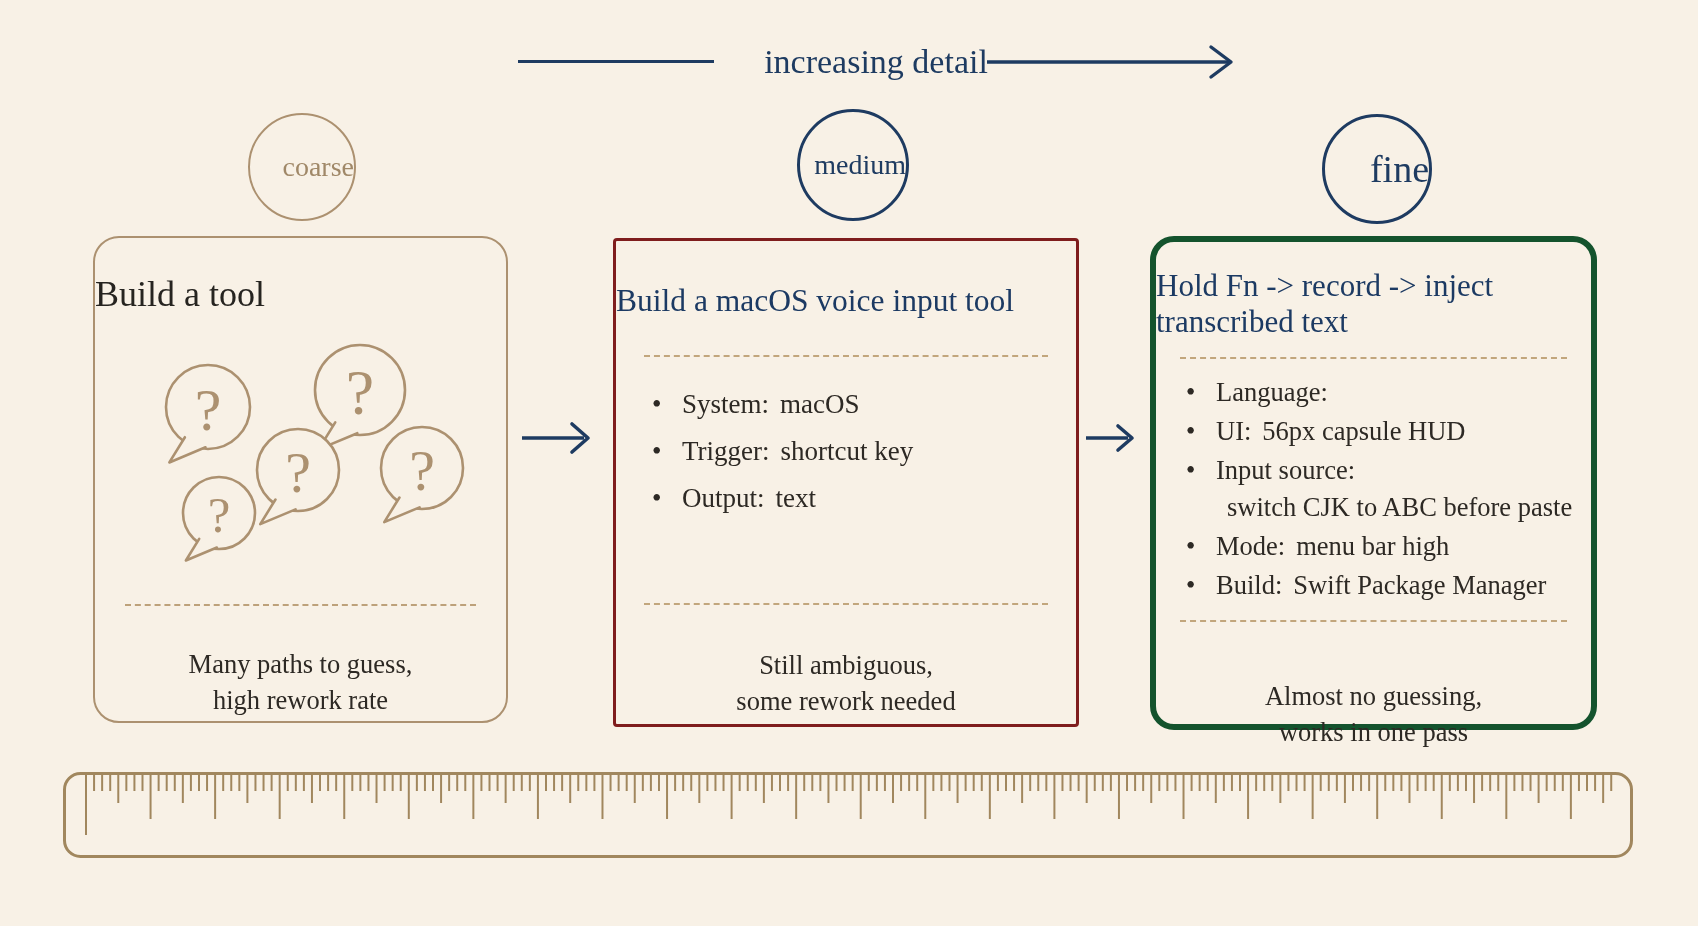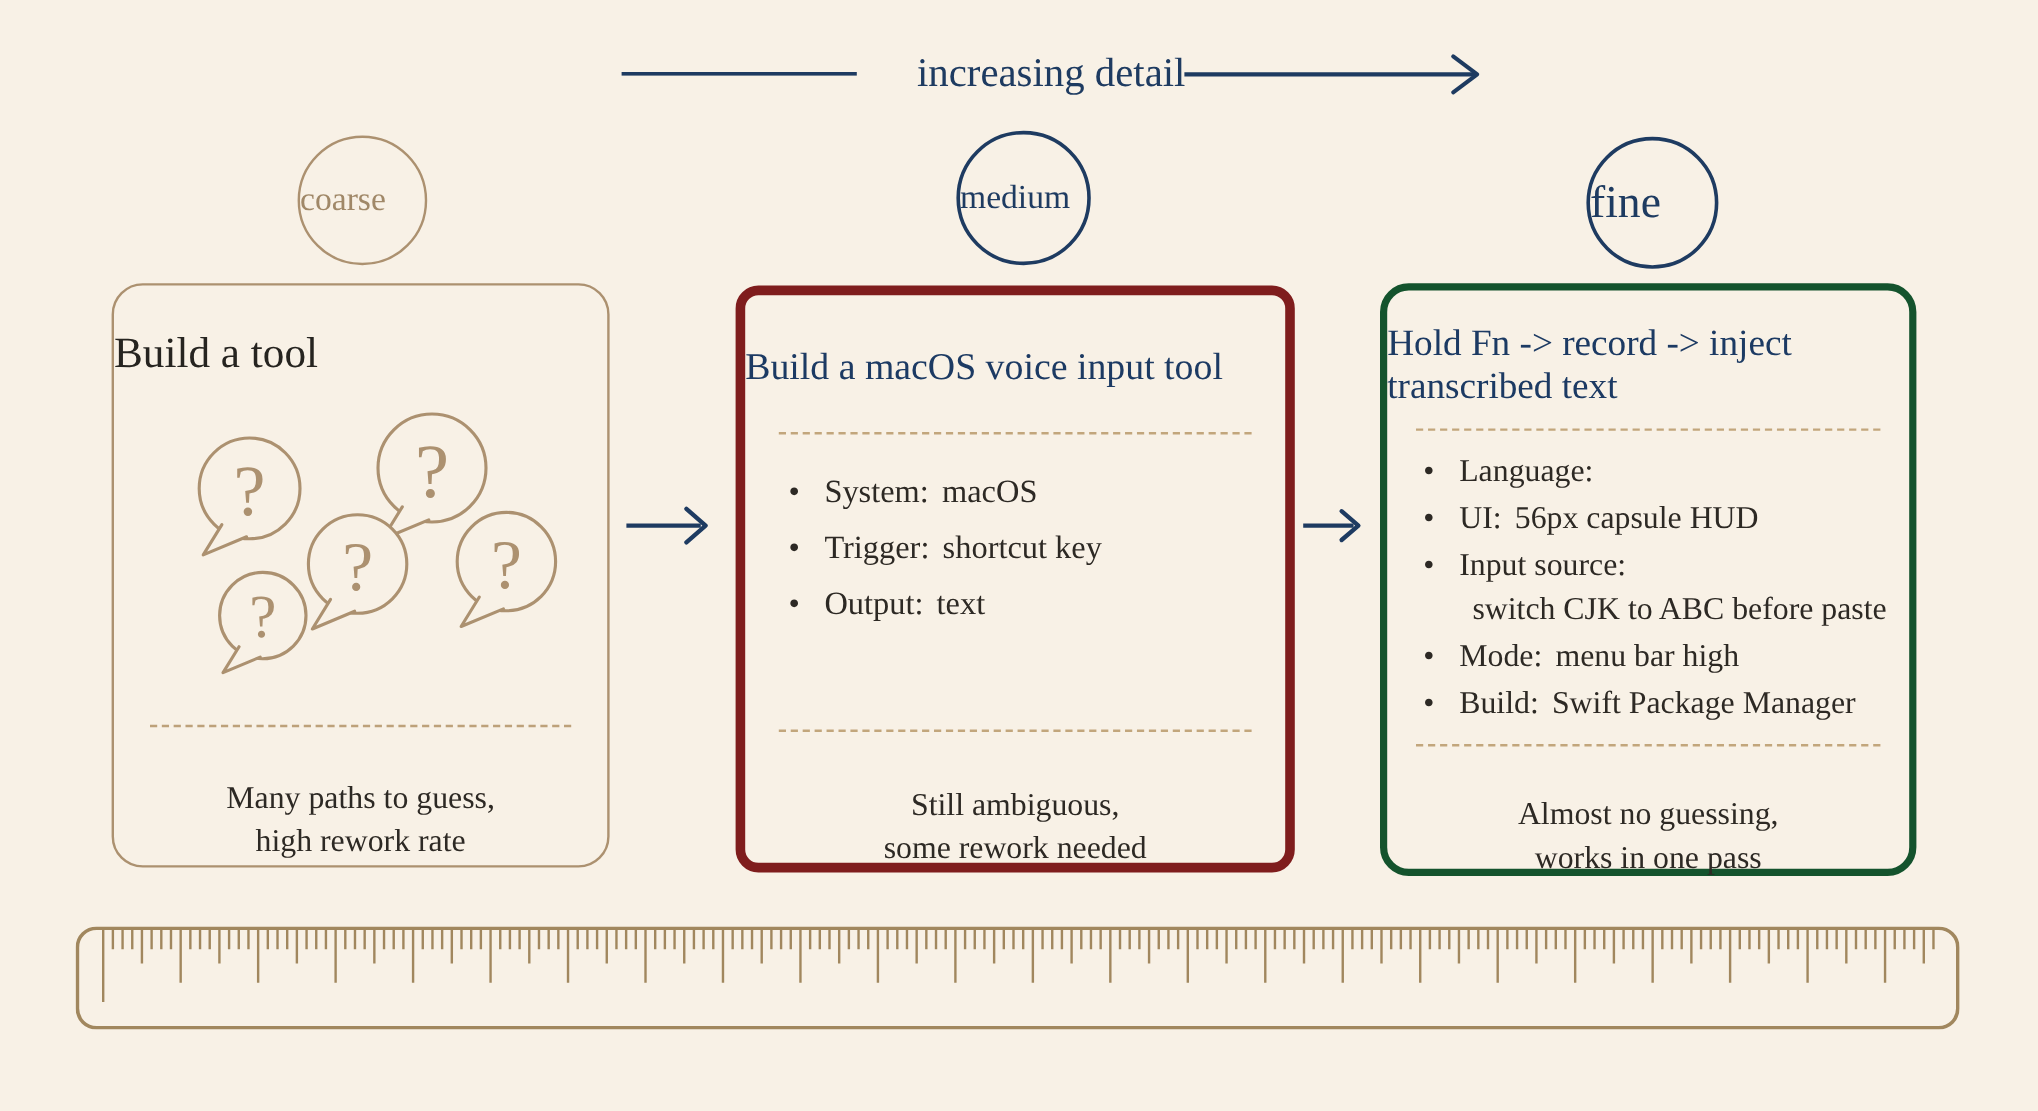--- a/index.html
+++ b/index.html
@@ -19,21 +19,21 @@
     border-top:3.2px solid #1e3b61;
   }
   .hdr-label{
     position:absolute;left:736px;top:40px;width:280px;height:44px;
     text-align:center;font-size:34px;line-height:44px;color:#1e3b61;
   }
   .hdr-arrow{position:absolute;left:985px;top:40px;}
   
   .level-circle{
     position:absolute;border-radius:50%;
-    display:flex;align-items:center;justify-content:flex-start;
+    display:flex;align-items:center;justify-content:flex-end;
     background:transparent;
   }
   .circle-coarse{
     left:248px;top:113px;width:104px;height:104px;
     border:2.5px solid #ac9170;color:#a08868;font-size:28px;
   }
   .circle-medium{
     left:797px;top:109px;width:106px;height:106px;
     border:3px solid #1e3b61;color:#1e3b61;font-size:28px;
   }
@@ -42,21 +42,21 @@
     border:3.5px solid #1e3b61;color:#1e3b61;font-size:38px;
   }
   
   .card{position:absolute;box-sizing:border-box;background:transparent;}
   .card1{
     left:93px;top:236px;width:415px;height:487px;
     border:2.5px solid #ac9170;border-radius:26px;
   }
   .card2{
     left:613px;top:238px;width:466px;height:489px;
-    border:8px solid #7f1d1d;border-radius:19px;
+    border:3px solid #7f1d1d;border-radius:4px;
   }
   .card3{
     left:1150px;top:236px;width:447px;height:494px;
     border:6px solid #14532d;border-radius:24px;
   }
   .card-title{
     position:absolute;left:0;right:0;text-align:left;
   }
   .card1 .card-title{top:34px;font-size:36px;line-height:44px;color:#262420;}
   .card2 .card-title{top:38px;font-size:31.5px;line-height:44px;color:#1c3a63;}
@@ -81,21 +81,21 @@
   .bullets .dot{flex:0 0 30px;text-align:left;}
   .bullets .b-label{white-space:nowrap;}
   .bullets .b-value{margin-left:11px;}
   .bullets .b-text{display:flex;flex-wrap:wrap;}
   .card-footer{
     position:absolute;left:10px;right:10px;text-align:center;
     font-size:26.5px;line-height:36px;color:#2d2924;margin-top:20px;
   }
   .card1 .card-footer{top:388px;}
   .card2 .card-footer{top:386px;}
-  .card3 .card-footer{top:398px;}
+  .card3 .card-footer{top:416px;}
   .bubbles-svg{position:absolute;left:0;top:92px;}
   
   .card-arrow{position:absolute;}
   .arrow1{left:516px;top:418px;}
   .arrow2{left:1082px;top:418px;}
   
   .ruler{position:absolute;left:63px;top:772px;width:1570px;height:86px;}
 </style>
 </head>
 <body>

